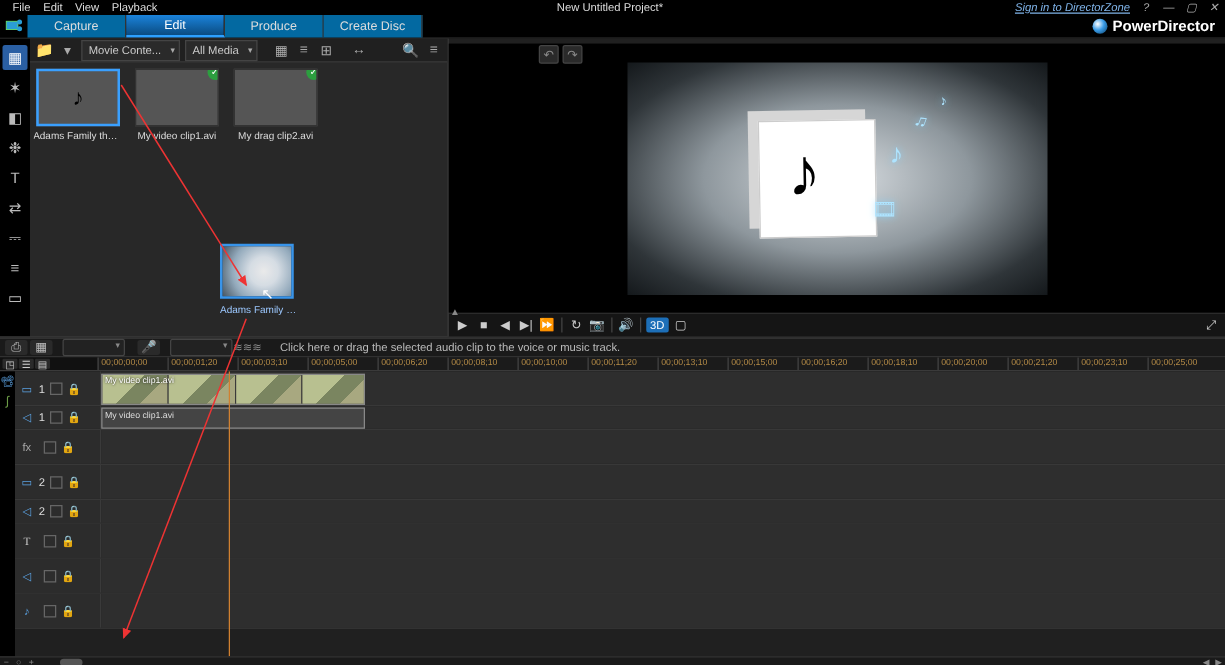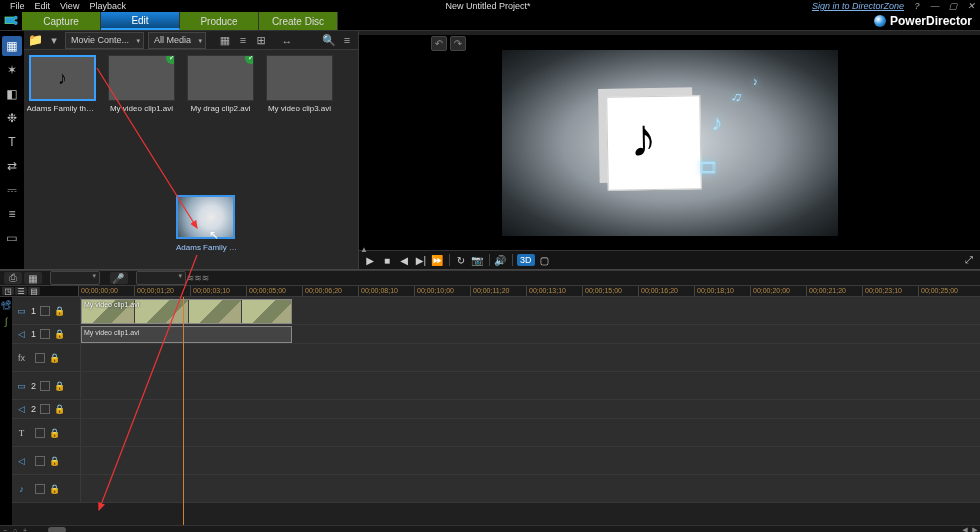--- a/index.html
+++ b/index.html
@@ -45,21 +45,21 @@
   }
   .logo svg { width: 16px; height: 16px; }
   .tabs { display: flex; }
   .tab {
     width: 78px;
     display: flex;
     align-items: center;
     justify-content: center;
     color: #ddd;
     border-right: 1px solid #333;
-    background: #4d7c0f;
+    background: #0369a1;
   }
   .tab.active {
     background: linear-gradient(#1b83db,#0a4c82);
     color: #fff;
     border-bottom: 2px solid #2ca0ff;
   }
   .brand { margin-left: auto; padding-right: 8px; display:flex; align-items:center; color:#fff; font-weight:bold; font-size:12px; gap:4px;}
   .brand .o { width:12px; height:12px; border-radius:50%; background:radial-gradient(circle at 35% 35%, #fff, #3a9be6 45%, #083a60);}
   
   .main {
@@ -359,24 +359,20 @@
           <div class="img vid-thumb-a">
             <div class="check">✓</div>
           </div>
           <div class="lbl">My video clip1.avi</div>
         </div>
         <div class="thumb">
           <div class="img vid-thumb-b">
             <div class="check">✓</div>
           </div>
           <div class="lbl">My drag clip2.avi</div>
-        </div>
-        <div class="thumb">
-          <div class="img vid-thumb-c"></div>
-          <div class="lbl">My video clip3.avi</div>
         </div>
         <div class="drag-ghost">
         <div class="img music-thumb"></div>
         <div class="lbl">Adams Family them...</div>
         <span class="cursor">↖</span>
       </div>
     </div>
   </div>
 
   <div class="preview">
@@ -421,20 +417,21 @@
   <div class="tools">
     <span>⎙</span>
     <span>▦</span>
   </div>
   <div class="ddl"></div>
   <div class="tools" style="margin-left:6px;">
     <span>🎤</span>
   </div>
   <div class="ddl"></div>
   <div class="waves">≋≋≋</div>
+  <div class="msg">Click here or drag the selected audio clip to the voice or music track.</div>
 </div>
 
 <div class="tl-head">
   <div class="left">
     <span>◳</span>
     <span>☰</span>
     <span>▤</span>
   </div>
   <div class="ruler" id="ruler">
       <div class="tick" style="left: 0px;">00;00;00;00</div>

